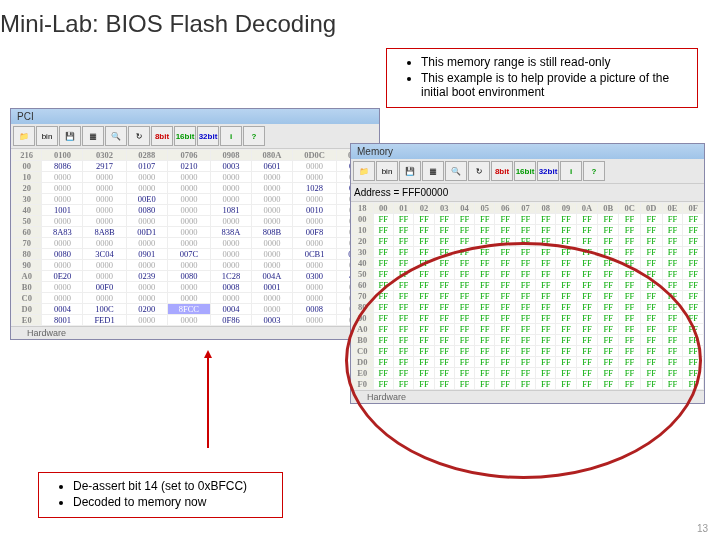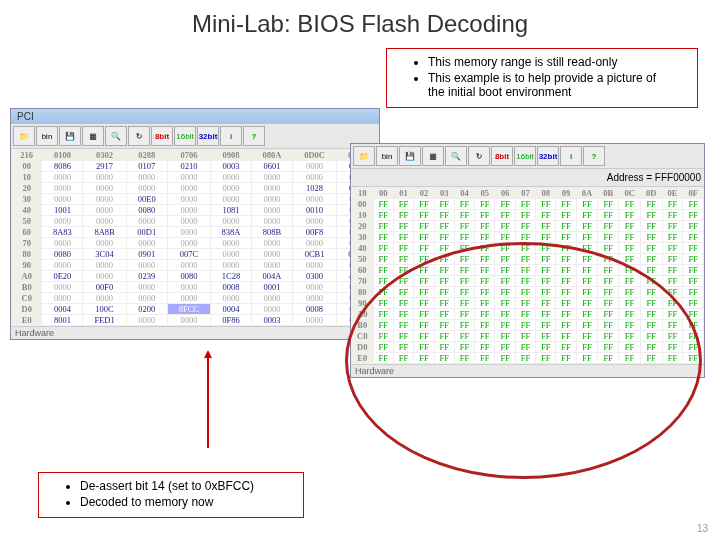--- a/index.html
+++ b/index.html
@@ -1,41 +1,41 @@
 <!DOCTYPE html>
 <html><head>
 <meta charset="utf-8">
 <style>
 *{box-sizing:border-box;margin:0;padding:0}
 body{width:720px;height:540px;background:#fff;font-family:Arial,sans-serif;position:relative;overflow:hidden}
-.title{font-size:24px;text-align:center;padding:10px 0;color:#333}
-.note-box{border:1.5px solid #c00;padding:6px 27px;background:#fff;font-size:12px}
+.title{font-size:24px;text-align:left;padding:10px 0;color:#333}
+.note-box{border:1.5px solid #c00;padding:6px 20px;background:#fff;font-size:12px}
 .note-box li{margin-left:14px;margin-bottom:2px}
 .note1{position:absolute;top:48px;right:22px;width:312px}
-.note2{position:absolute;bottom:22px;left:38px;width:266px}
+.note2{position:absolute;bottom:22px;left:38px;width:245px}
 .win{position:absolute;border:1px solid #88a;background:#a3a3a3;font-size:9px}
 .win-title{background:linear-gradient(#b8d4f0,#a0c4e8);padding:2px 6px;font-size:10px;color:#333}
 .toolbar{display:flex;gap:1px;padding:2px;background:#e8e8e8;border-bottom:1px solid #ccc}
 .tbtn{width:22px;height:20px;background:#eee;border:1px solid #aaa;display:flex;align-items:center;justify-content:center;font-size:8px}
 .tbtn.byte{color:#c00;font-weight:bold}
-.tbtn.word{color:#090;font-weight:normal}
+.tbtn.word{color:#090;font-weight:bold}
 .tbtn.dword{color:#00c;font-weight:bold}
 .tbl{width:100%;border-collapse:collapse;font-family:Liberation Serif, serif;font-size:8.5px}
 .tbl td{padding:0 2px;text-align:center;background:#fff;border:1px solid #eee}
 .tbl .hdr td{background:#f0f0e8;color:#888;font-weight:bold}
 .tbl .rhdr{background:#f0f0e8;color:#888;font-weight:bold}
 .tbl .ff{color:#0a0}
 .tbl .nz{color:#228}
 .tbl .zero{color:#aaa}
 .highlight{background:#a8a8ff!important;color:#fff!important}
 .pci-win{top:108px;left:10px;width:370px}
 .mem-win{top:143px;right:15px;width:355px}
 .bus-sel{background:#fff;border:1px solid #888;padding:1px 4px;margin:2px;font-size:9px}
-.addr-bar{background:#e8e8e8;padding:3px;text-align:right;font-size:10px;border-bottom:1px solid #ccc}
-.footer{background:#e8e8e8;border-top:1px solid #ccc;padding:1px 4px;font-size:9px;color:#666}
+.addr-bar{background:#e8e8e8;padding:3px;text-align:left;font-size:10px;border-bottom:1px solid #ccc}
+.footer{background:#e8e8e8;border-top:1px solid #ccc;padding:1px 16px;font-size:9px;color:#666}
 .arrow{position:absolute;left:207px;bottom:92px;width:2px;height:95px;background:#c00}
 .arrow::before{content:'';position:absolute;top:-7px;left:-3px;border:4px solid transparent;border-bottom:8px solid #c00}
 .ellipse{position:absolute;top:242px;right:18px;width:357px;height:237px;border:3px solid #b02020;border-radius:50%;pointer-events:none}
 .pagenum{position:absolute;bottom:6px;right:12px;font-size:10px;color:#999}
 </style>
 </head>
 <body>
 
 <div class="title">Mini-Lab: BIOS Flash Decoding</div>
 
@@ -238,20 +238,21 @@
           <td class="nz">0003</td>
           <td class="zero">0000</td>
           <td class="zero">0000</td>
         </tr>
       </tbody>
     </table>
 <div class="footer">Hardware</div>
 </div>
 
 <div class="win mem-win">
+<div class="win-title">Memory</div>
 <div class="toolbar">
 <div class="tbtn">📁</div>
 <div class="tbtn">bin</div>
 <div class="tbtn">💾</div>
 <div class="tbtn">▦</div>
 <div class="tbtn">🔍</div>
 <div class="tbtn">↻</div>
 <div class="tbtn byte">8bit</div>
 <div class="tbtn word">16bit</div>
 <div class="tbtn dword">32bit</div>
@@ -558,20 +559,39 @@
           <td class="ff">FF</td>
           <td class="ff">FF</td>
           <td class="ff">FF</td>
           <td class="ff">FF</td>
           <td class="ff">FF</td>
           <td class="ff">FF</td>
           <td class="ff">FF</td>
           <td class="ff">FF</td>
           <td class="ff">FF</td>
         </tr>
+        <tr>
+          <td class="rhdr">F0</td>
+          <td class="ff">FF</td>
+          <td class="ff">FF</td>
+          <td class="ff">FF</td>
+          <td class="ff">FF</td>
+          <td class="ff">FF</td>
+          <td class="ff">FF</td>
+          <td class="ff">FF</td>
+          <td class="ff">FF</td>
+          <td class="ff">FF</td>
+          <td class="ff">FF</td>
+          <td class="ff">FF</td>
+          <td class="ff">FF</td>
+          <td class="ff">FF</td>
+          <td class="ff">FF</td>
+          <td class="ff">FF</td>
+          <td class="ff">FF</td>
+        </tr>
       </tbody>
     </table>
 <div class="footer">Hardware</div>
 </div>
 
 <div class="ellipse"></div>
 <div class="arrow"></div>
 
 <div class="note-box note2">
 <ul>

